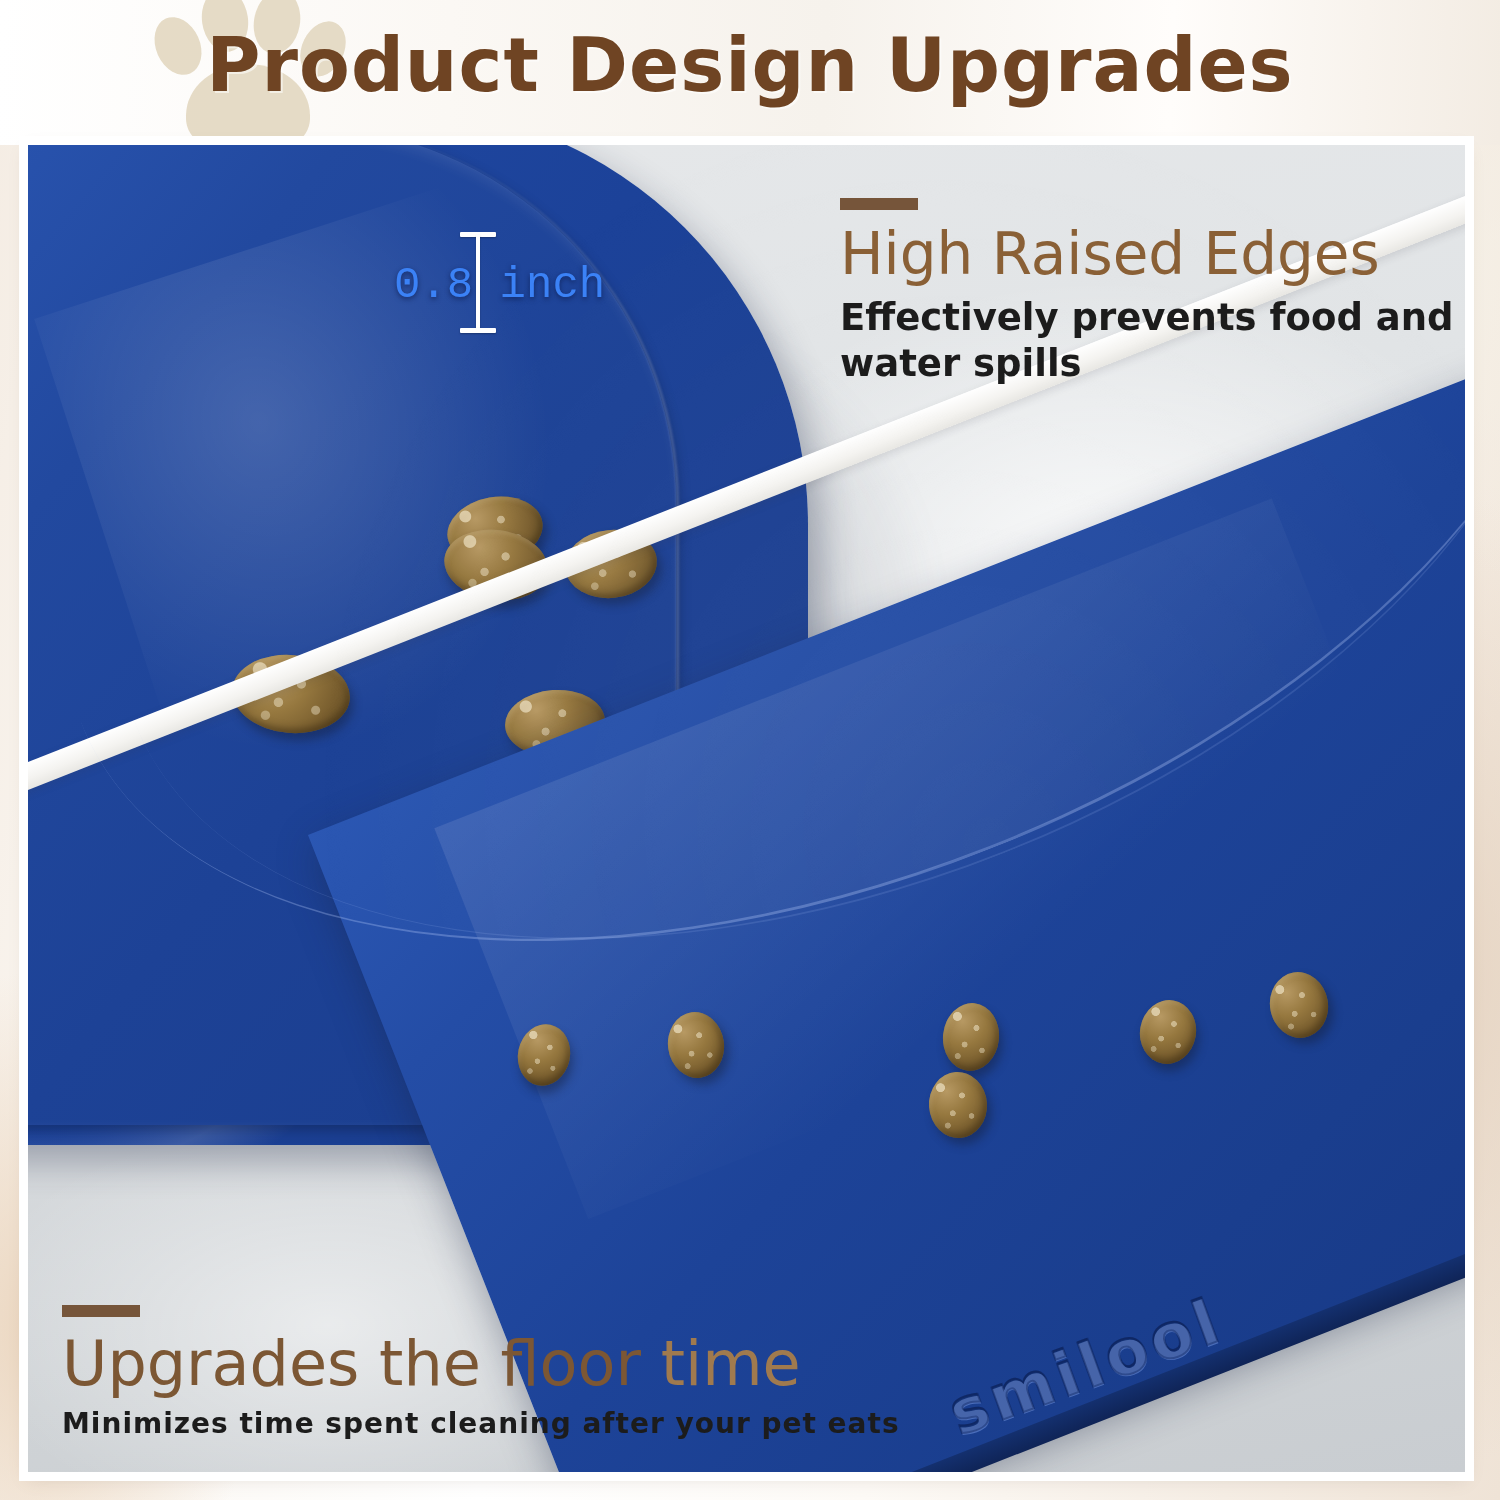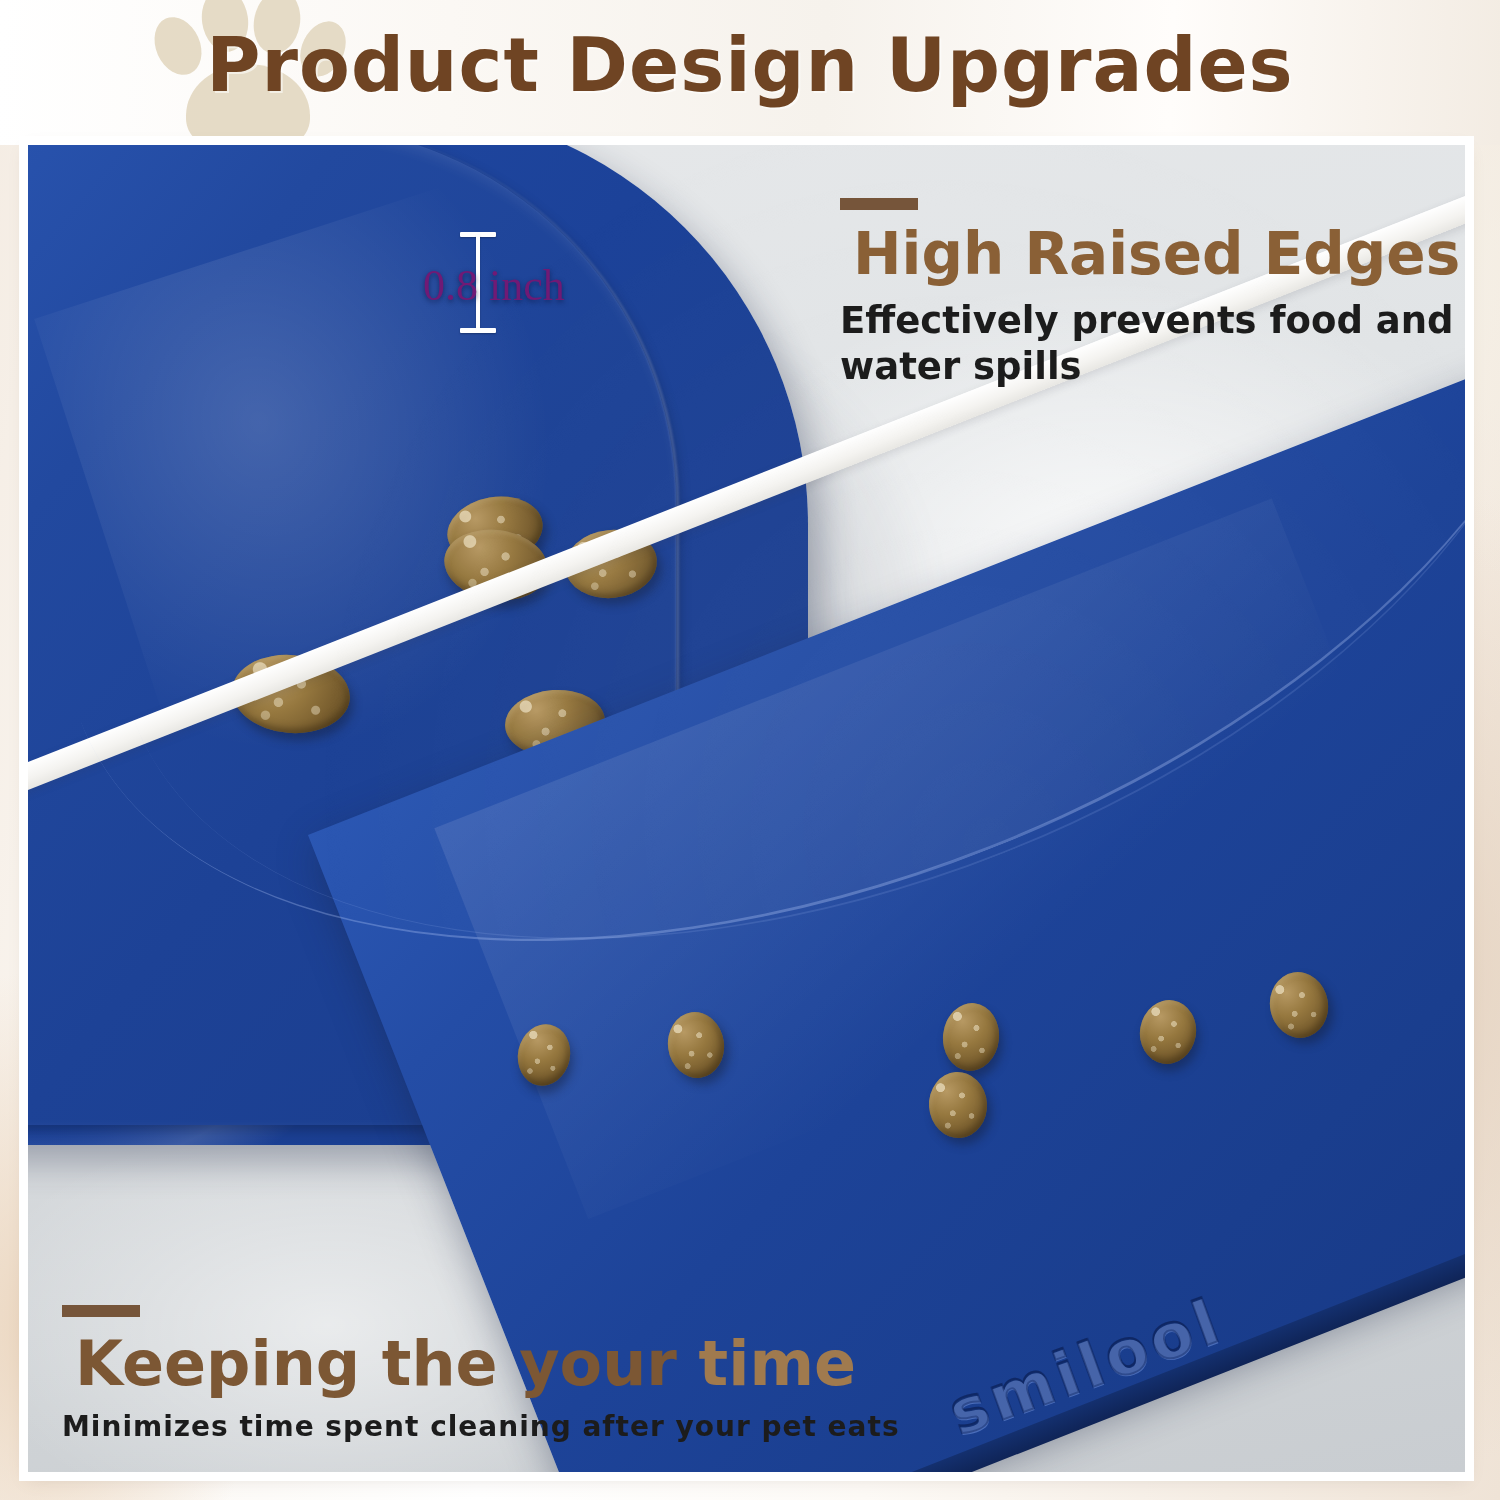--- a/index.html
+++ b/index.html
@@ -169,22 +169,22 @@
       radial-gradient(circle at 58% 36%, rgba(255,248,225,.45) 0 5%, transparent 6%),
       radial-gradient(circle at 40% 62%, rgba(255,248,225,.42) 0 5%, transparent 6%),
       radial-gradient(circle at 72% 68%, rgba(255,248,225,.38) 0 4%, transparent 5%),
       radial-gradient(circle at 30% 80%, rgba(255,248,225,.35) 0 4%, transparent 5%);
   }
 
   
   .callout{position:absolute;}
   .accent-bar{width:78px;height:12px;background:#76553a;margin-bottom:14px;}
   .callout h2{
-    margin:13px;font-family:"DejaVu Sans", sans-serif;
-    font-weight:bold;font-size:58px;line-height:1.06;
+    margin:0;font-family:"DejaVu Sans", sans-serif;
+    font-weight:normal;font-size:58px;line-height:1.06;
     color:#8a6036;letter-spacing:0px;
   }
   .callout p{
     margin:10px 0 0 0;font-family:"DejaVu Sans", sans-serif;
     font-size:37px;line-height:1.22;color:#1c1c1c;font-weight:700;
   }
   .callout-tr{left:840px;top:198px;width:640px;}
   .callout-bl{left:62px;top:1305px;width:1200px;}
   .callout-bl h2{font-size:62px;color:#7c5734;}
   .callout-bl h2 .lite{color:#a07a4e;}
@@ -197,21 +197,21 @@
     box-shadow:0 1px 2px rgba(0,0,0,.28);
   }
   .dim .cap-top{top:0;}
   .dim .cap-bot{top:96px;}
   .dim .stem{
     position:absolute;left:44px;top:3px;width:4px;height:96px;background:#ffffff;
     box-shadow:0 1px 2px rgba(0,0,0,.28);
   }
   .dim .dim-label{
     position:absolute;left:-38px;top:28px;width:200px;text-align:center;
-    font-family:Liberation Serif, serif;font-size:44px;color:#701a75;
+    font-family:Liberation Mono, monospace;font-size:44px;color:#3b82f6;
     text-shadow:0 2px 5px rgba(10,25,70,.65);white-space:nowrap;
   }
 </style>
 </head>
 <body>
 
 <div class="canvas">
 
   <div class="page-bg"></div>
 
@@ -275,17 +275,17 @@
   </div>
 
   <div class="callout callout-tr">
     <div class="accent-bar"></div>
     <h2>High Raised Edges</h2>
     <p>Effectively prevents food and water spills</p>
   </div>
 
   <div class="callout callout-bl">
     <div class="accent-bar"></div>
-    <h2><span>Keeping the your </span><span class="lite">time</span></h2>
+    <h2><span>Upgrades the floor </span><span class="lite">time</span></h2>
     <p>Minimizes time spent cleaning after your pet eats</p>
   </div>
 
 </div>
 
 </body></html>

